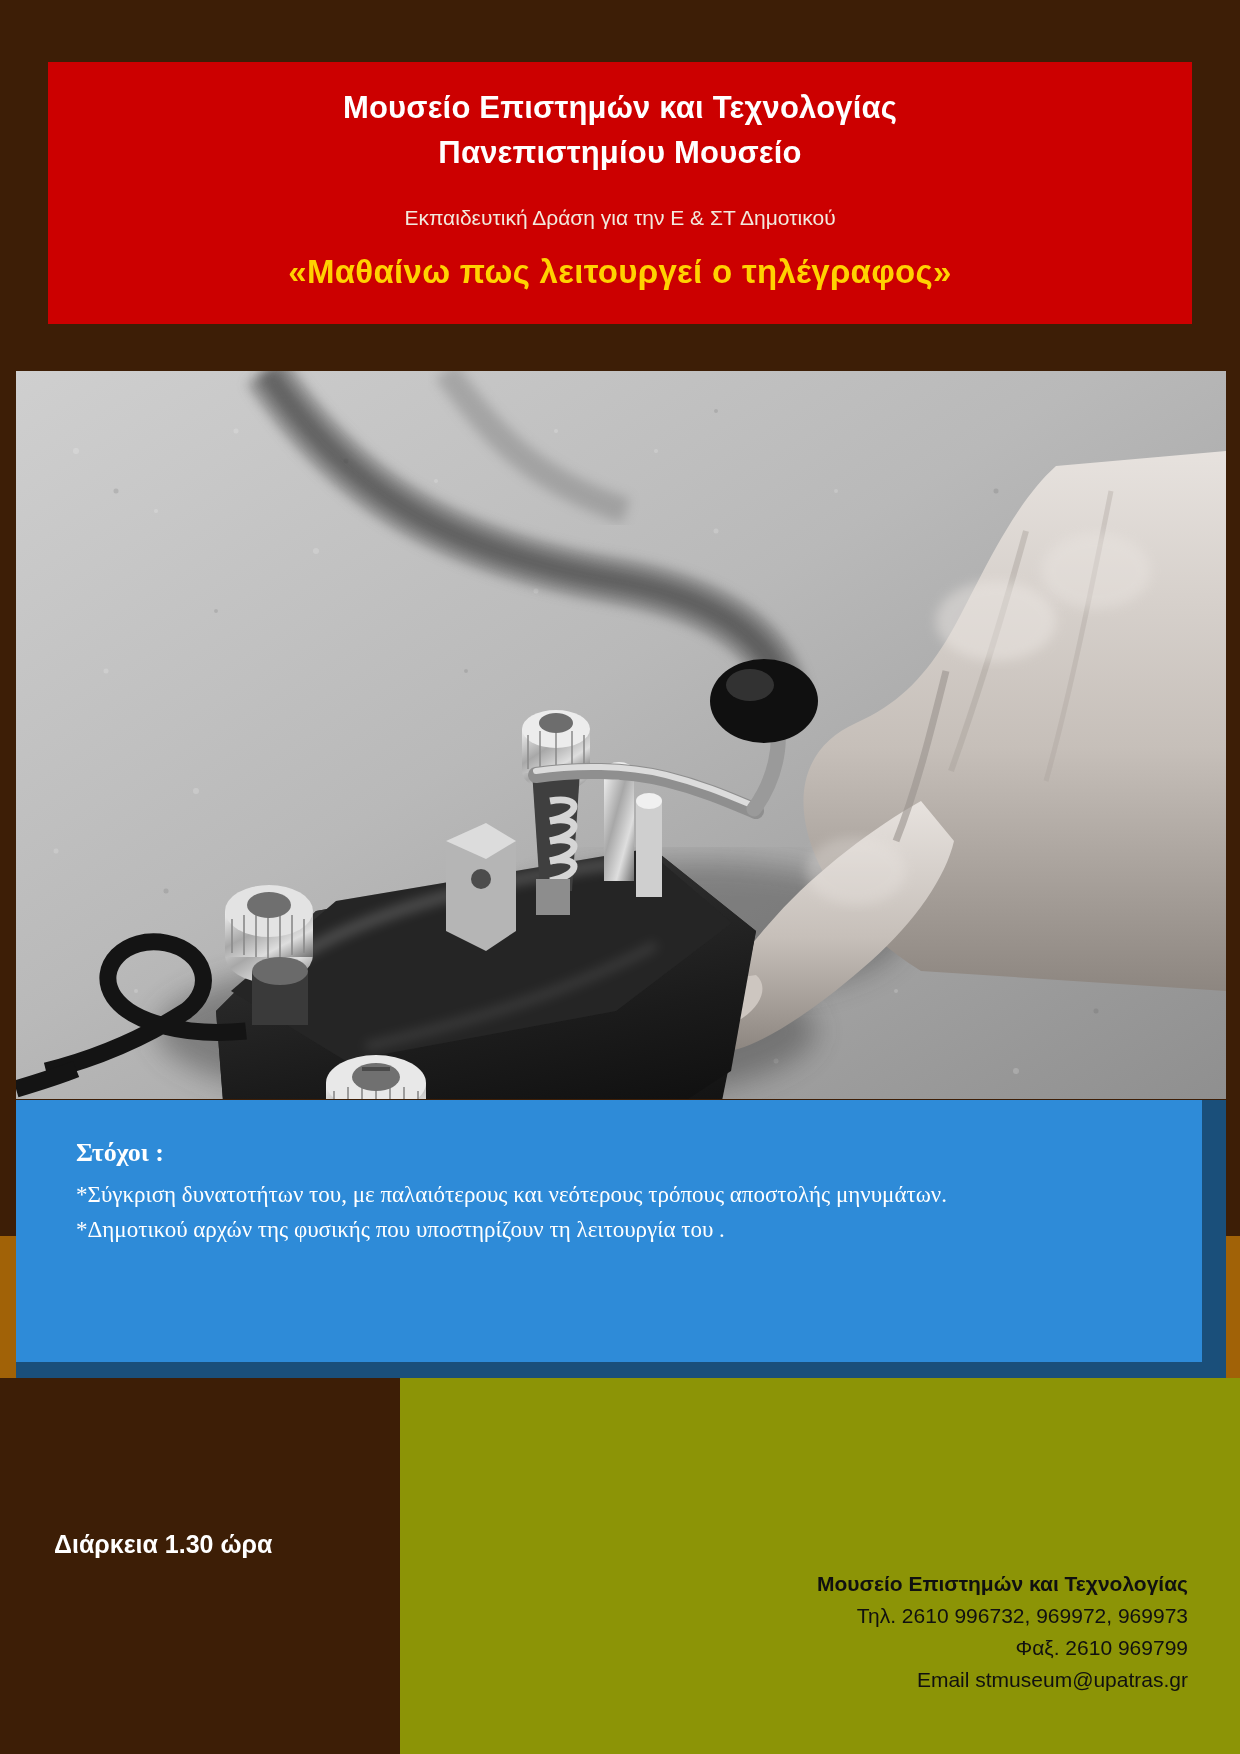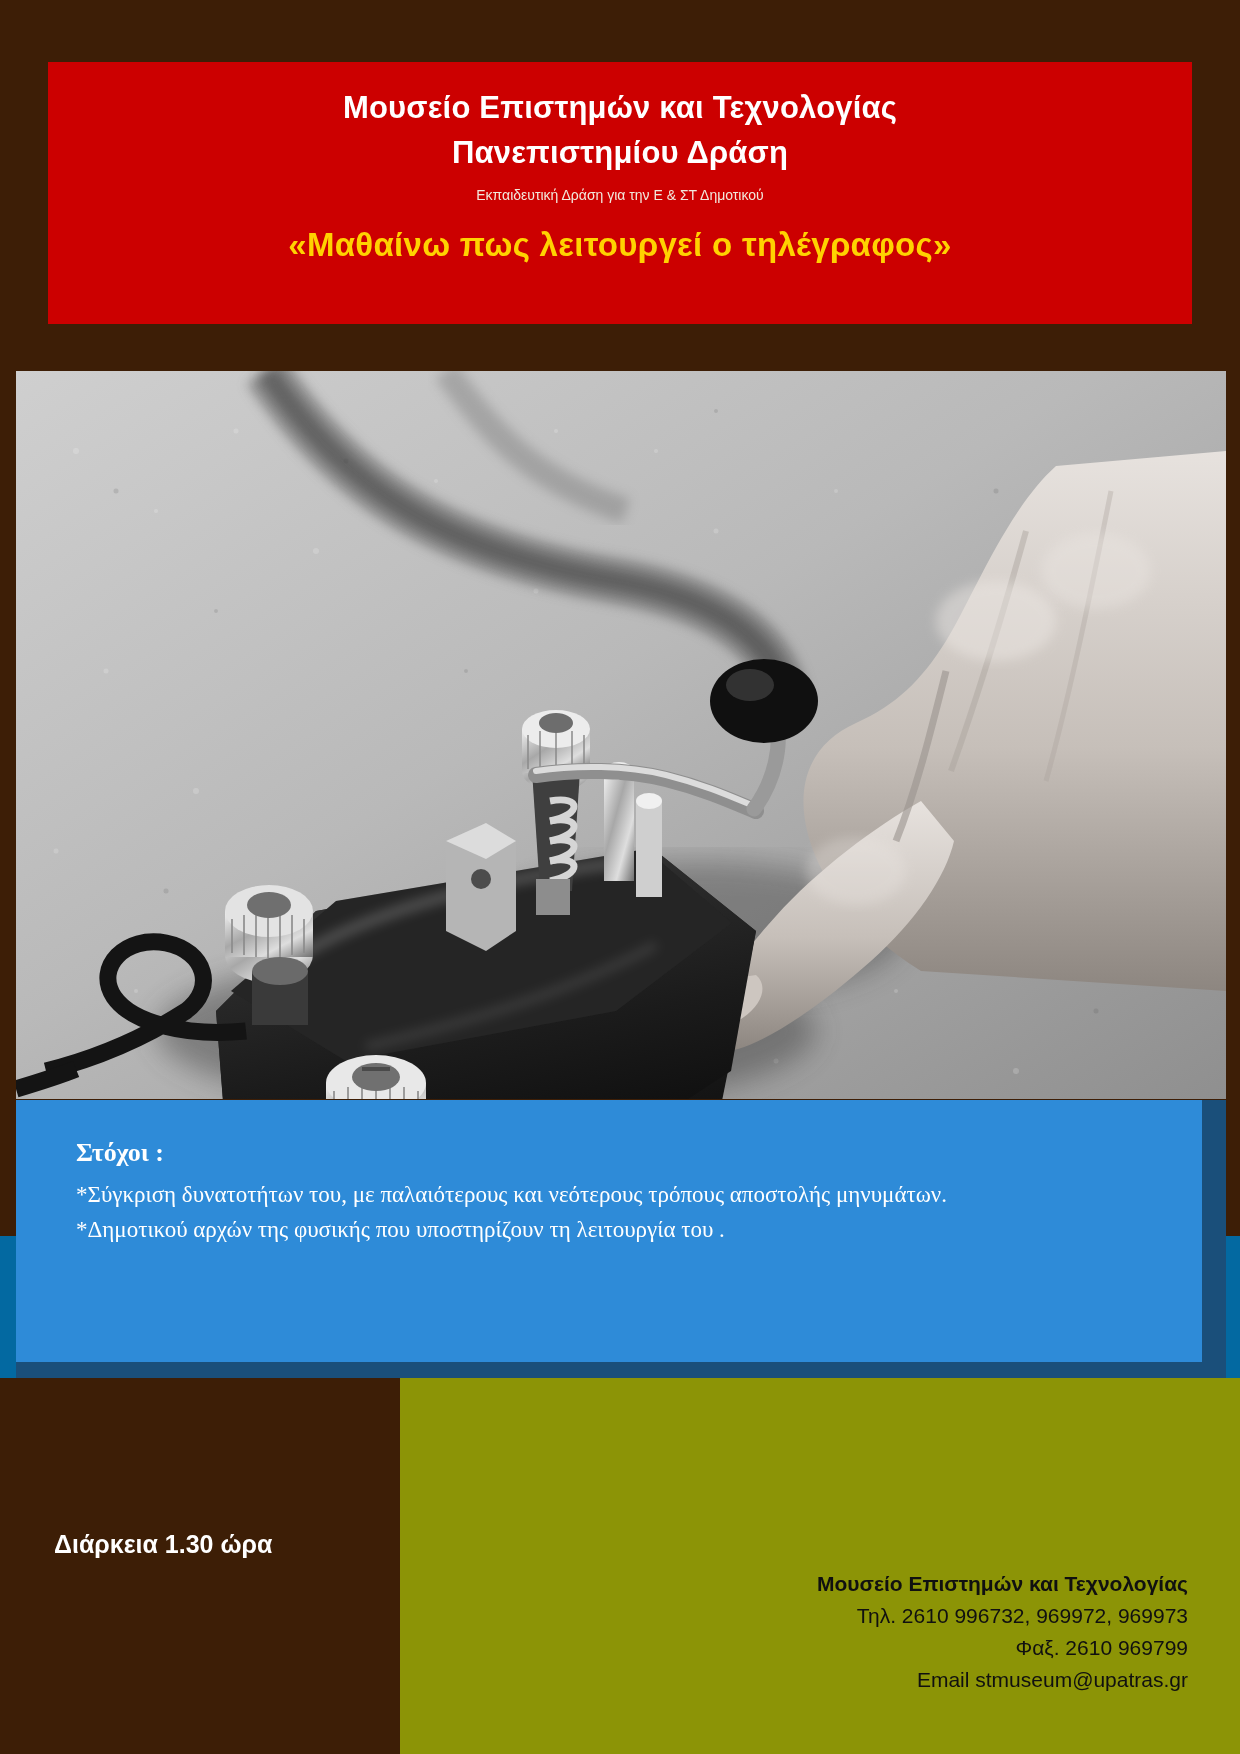--- a/index.html
+++ b/index.html
@@ -14,21 +14,21 @@
     position: relative;
     overflow: hidden;
   }
 
   
   .poster {
     position: absolute;
     left: 0; top: 0;
     width: 1240px;
     height: 1754px;
-    background: #0369a1;
+    background: #a16207;
   }
 
   
   .brown-top {
     position: absolute;
     left: 0; top: 0;
     width: 1240px;
     height: 1236px;
     background: #3d1e06;
   }
@@ -48,23 +48,23 @@
   .header-title {
     color: #ffffff;
     font-size: 31px;
     font-weight: bold;
     line-height: 1.45;
     letter-spacing: 0.2px;
     margin: 0;
   }
   .header-sub {
     color: #f2e9dd;
-    font-size: 14px;
+    font-size: 21px;
     line-height: 1.5;
-    margin-top: 9px;
+    margin-top: 26px;
   }
   .header-quote {
     color: #ffd200;
     font-size: 33px;
     font-weight: bold;
     margin-top: 20px;
     letter-spacing: 0.3px;
   }
 
   
@@ -153,21 +153,21 @@
 </style>
 </head>
 <body>
 
 <div class="poster">
 
   <div class="brown-top"></div>
 
   <div class="header-box">
     <div class="header-title">Μουσείο Επιστημών και Τεχνολογίας</div>
-    <div class="header-title">Πανεπιστημίου Δράση</div>
+    <div class="header-title">Πανεπιστημίου Μουσείο</div>
     <div class="header-sub">Εκπαιδευτική Δράση για την Ε &amp; ΣΤ Δημοτικού</div>
     <div class="header-quote">«Μαθαίνω πως λειτουργεί ο τηλέγραφος»</div>
   </div>
 
   <div class="photo">
     <svg width="1210" height="728" viewBox="0 0 1210 728" xmlns="http://www.w3.org/2000/svg" role="img">
       <defs>
         <linearGradient id="bgGrad" x1="0" y1="0" x2="1" y2="1">
           <stop offset="0%" stop-color="#cfcfcf"></stop>
           <stop offset="45%" stop-color="#b9b9b9"></stop>

